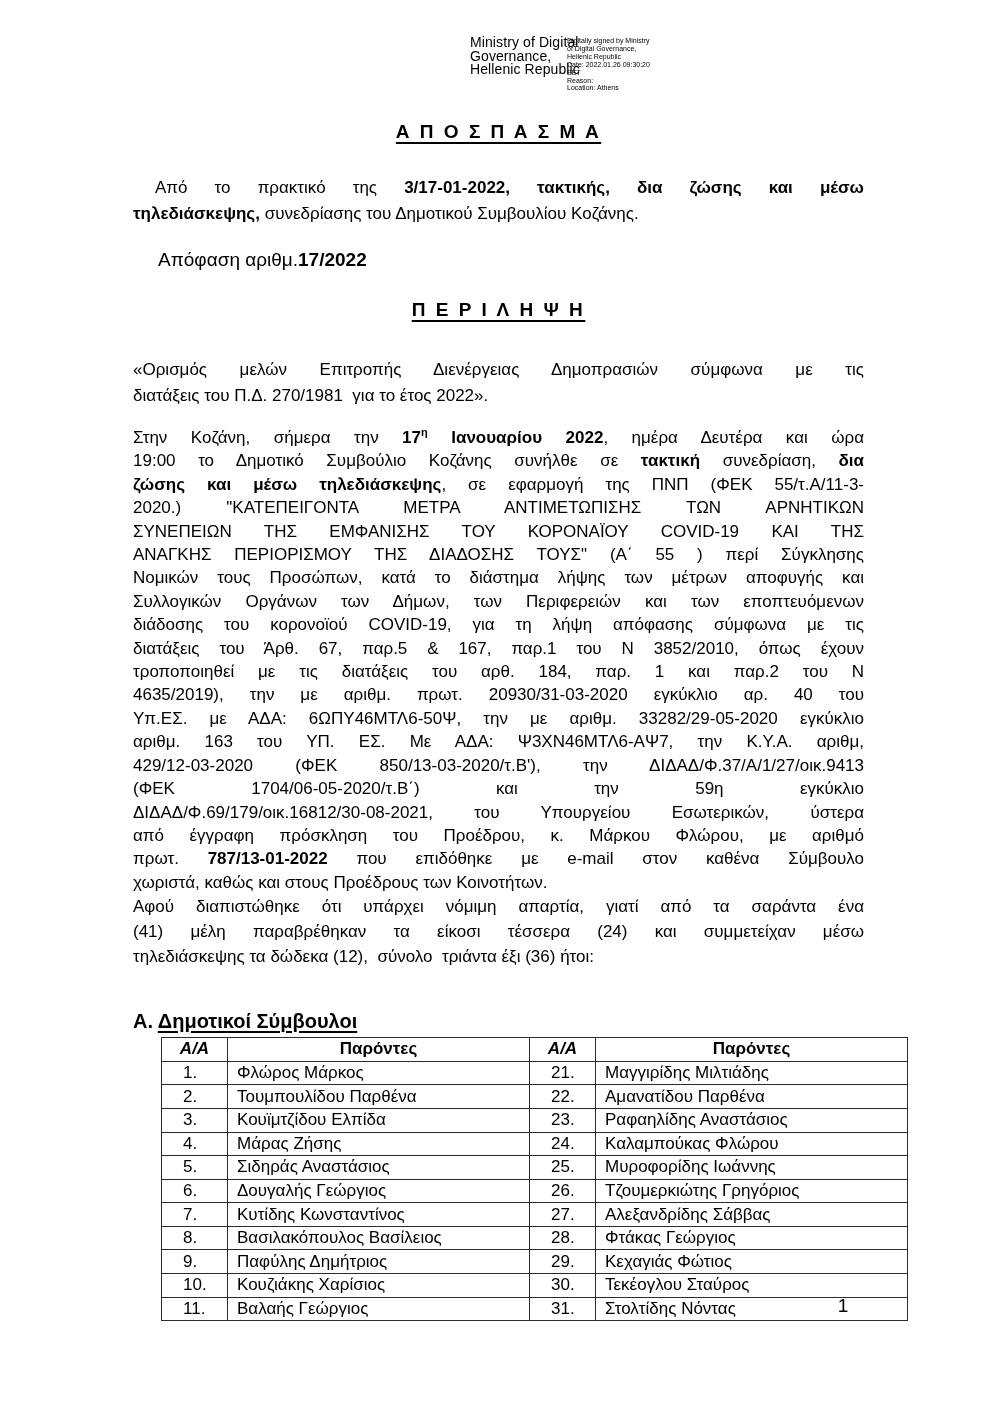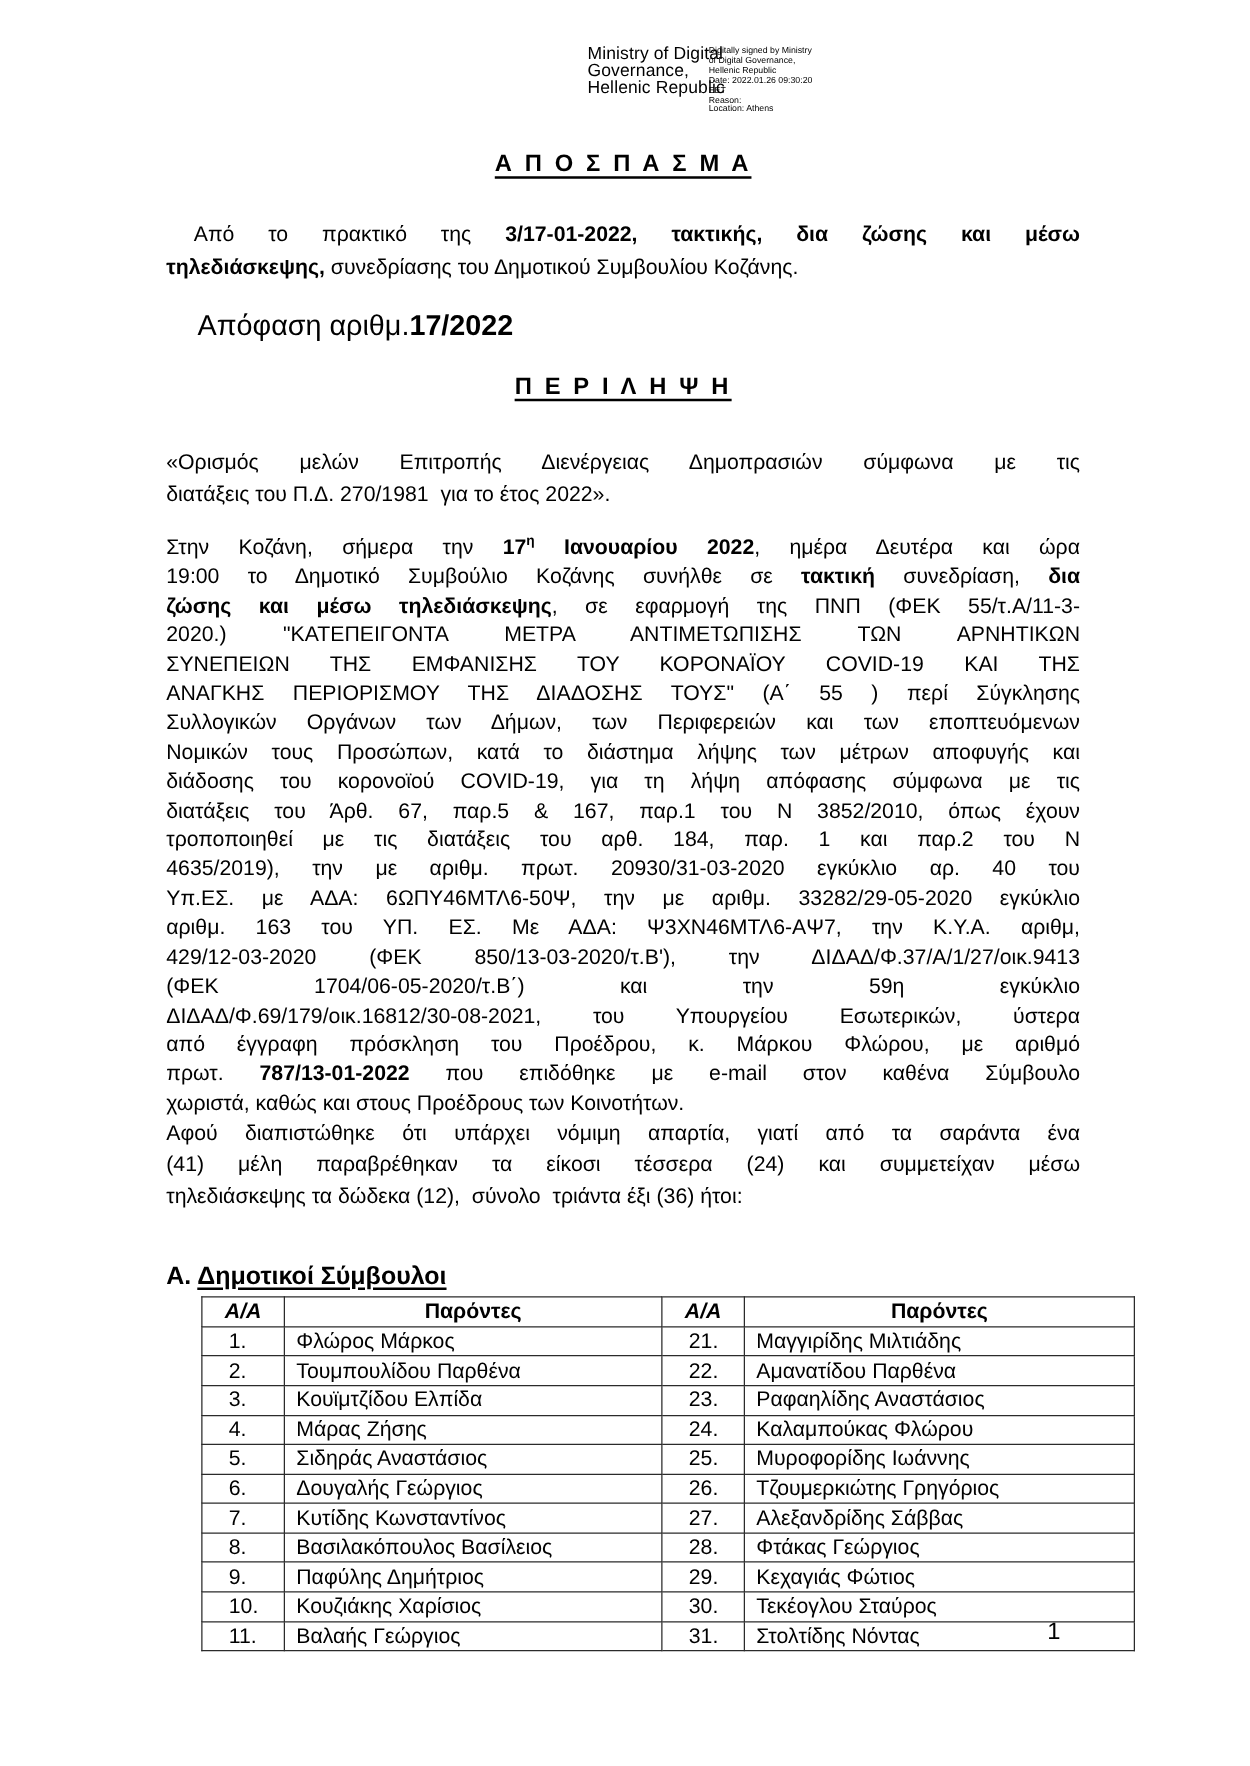--- a/index.html
+++ b/index.html
@@ -30,21 +30,21 @@
   }
   #title-main { margin-top: 121px; }
   #summary-heading { margin-top: 26px; }
   .rich { font-size: 17px; }
   .tline { text-align: justify; text-align-last: justify; }
   .tline.tlast { text-align-last: left; }
   .b { font-weight: bold; }
   sup.b, sup { font-size: 11px; line-height: 0; vertical-align: super; }
   #p-intro { margin-top: 32px; line-height: 26px; }
   #p-intro .tline.first { text-indent: 22px; }
-  .decision { margin-top: 20px; padding-left: 25px; font-size: 23px; line-height: 26px; }
+  .decision { margin-top: 20px; padding-left: 25px; font-size: 19px; line-height: 26px; }
   #p-summary { margin-top: 36px; line-height: 26px; }
   #p-body { margin-top: 17px; line-height: 23.4px; }
   #p-quorum { line-height: 25px; }
   .section-heading { margin-top: 41px; font-size: 20px; font-weight: bold; }
   .section-heading .u { text-decoration: underline; text-decoration-thickness: 2px; text-underline-offset: 3px; }
   
   table.attendees {
     border-collapse: collapse; table-layout: fixed;
     margin: 4px 0 0 28px; width: 746px;
   }
@@ -101,22 +101,22 @@
         <div class="tline tlast"><span>διατάξεις του Π.Δ. 270/1981&nbsp; για το έτος 2022».</span></div>
       </div>
 
     <div class="rich" id="p-body">
         <div class="tline first"><span>Στην Κοζάνη, σήμερα την </span><span class="b">17</span><sup class="b">η</sup><span class="b"> Ιανουαρίου 2022</span><span>, ημέρα Δευτέρα και ώρα</span></div>
         <div class="tline"><span>19:00 το Δημοτικό Συμβούλιο Κοζάνης συνήλθε σε </span><span class="b">τακτική</span><span> συνεδρίαση, </span><span class="b">δια</span></div>
         <div class="tline"><span class="b">ζώσης και μέσω τηλεδιάσκεψης</span><span>, σε εφαρμογή της ΠΝΠ (ΦΕΚ 55/τ.Α/11-3-</span></div>
         <div class="tline"><span>2020.) "ΚΑΤΕΠΕΙΓΟΝΤΑ ΜΕΤΡΑ ΑΝΤΙΜΕΤΩΠΙΣΗΣ ΤΩΝ ΑΡΝΗΤΙΚΩΝ</span></div>
         <div class="tline"><span>ΣΥΝΕΠΕΙΩΝ ΤΗΣ ΕΜΦΑΝΙΣΗΣ ΤΟΥ ΚΟΡΟΝΑΪΟΥ COVID-19 ΚΑΙ ΤΗΣ</span></div>
         <div class="tline"><span>ΑΝΑΓΚΗΣ ΠΕΡΙΟΡΙΣΜΟΥ ΤΗΣ ΔΙΑΔΟΣΗΣ ΤΟΥΣ" (Α΄ 55 ) περί Σύγκλησης</span></div>
+        <div class="tline"><span>Νομικών τους Προσώπων, κατά το διάστημα λήψης των μέτρων αποφυγής και</span></div>
         <div class="tline"><span>Συλλογικών Οργάνων των Δήμων, των Περιφερειών και των εποπτευόμενων</span></div>
-        <div class="tline"><span>Νομικών τους Προσώπων, κατά το διάστημα λήψης των μέτρων αποφυγής και</span></div>
         <div class="tline"><span>διάδοσης του κορονοϊού COVID-19, για τη λήψη απόφασης σύμφωνα με τις</span></div>
         <div class="tline"><span>διατάξεις του Άρθ. 67, παρ.5 &amp; 167, παρ.1 του Ν 3852/2010, όπως έχουν</span></div>
         <div class="tline"><span>τροποποιηθεί με τις διατάξεις του αρθ. 184, παρ. 1 και παρ.2 του Ν</span></div>
         <div class="tline"><span>4635/2019), την με αριθμ. πρωτ. 20930/31-03-2020 εγκύκλιο αρ. 40 του</span></div>
         <div class="tline"><span>Υπ.ΕΣ. με ΑΔΑ: 6ΩΠΥ46ΜΤΛ6-50Ψ, την με αριθμ. 33282/29-05-2020 εγκύκλιο</span></div>
         <div class="tline"><span>αριθμ. 163 του ΥΠ. ΕΣ. Με ΑΔΑ: Ψ3ΧΝ46ΜΤΛ6-ΑΨ7, την Κ.Υ.Α. αριθμ,</span></div>
         <div class="tline"><span>429/12-03-2020 (ΦΕΚ 850/13-03-2020/τ.Β'), την ΔΙΔΑΔ/Φ.37/Α/1/27/οικ.9413</span></div>
         <div class="tline"><span>(ΦΕΚ 1704/06-05-2020/τ.Β΄) και την 59η εγκύκλιο</span></div>
         <div class="tline"><span>ΔΙΔΑΔ/Φ.69/179/οικ.16812/30-08-2021, του Υπουργείου Εσωτερικών, ύστερα</span></div>
         <div class="tline"><span>από έγγραφη πρόσκληση του Προέδρου, κ. Μάρκου Φλώρου, με αριθμό</span></div>

